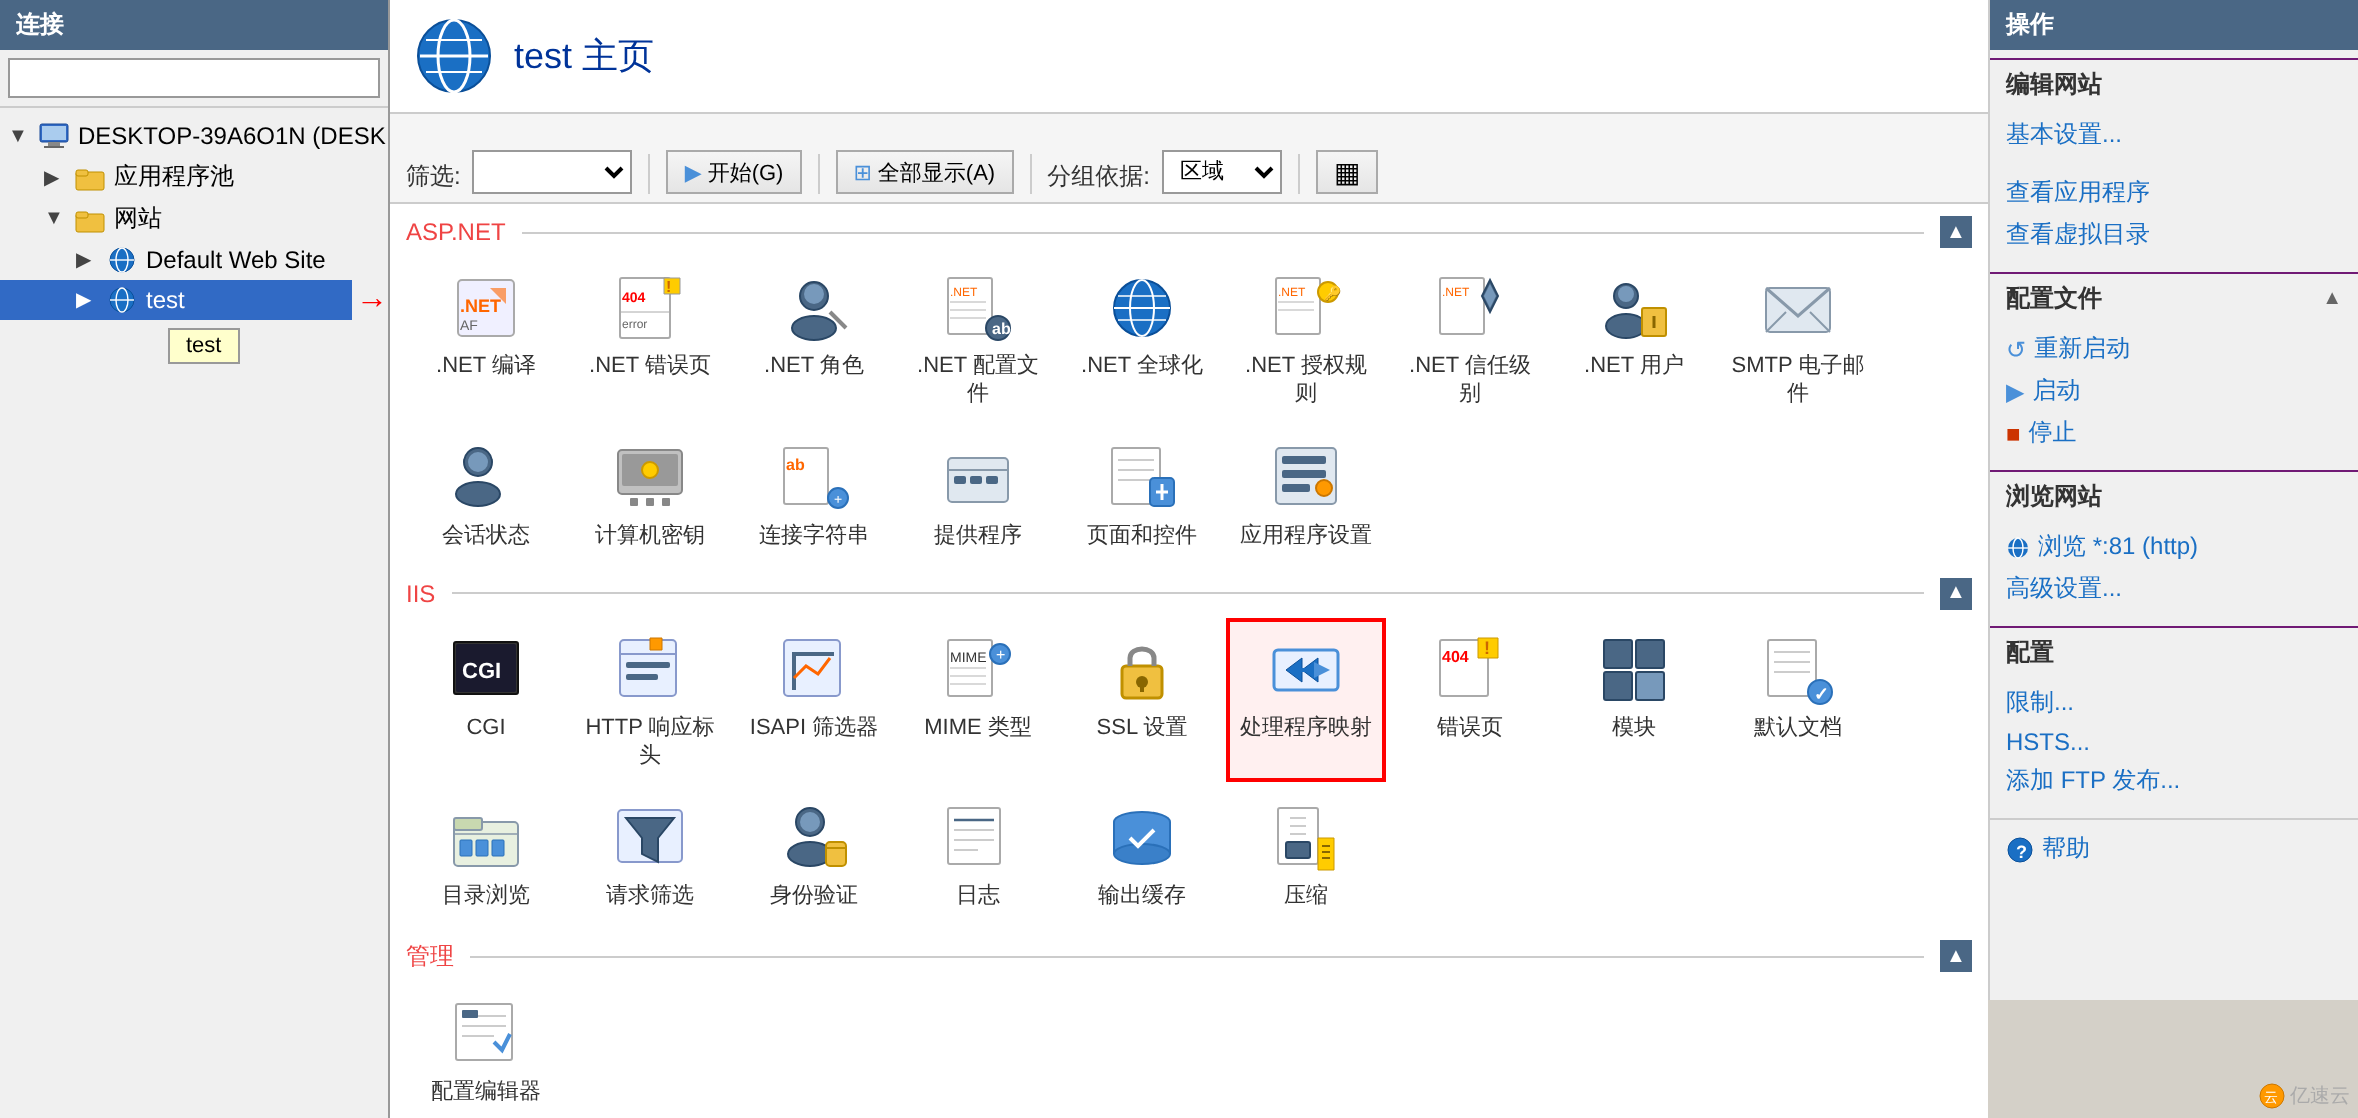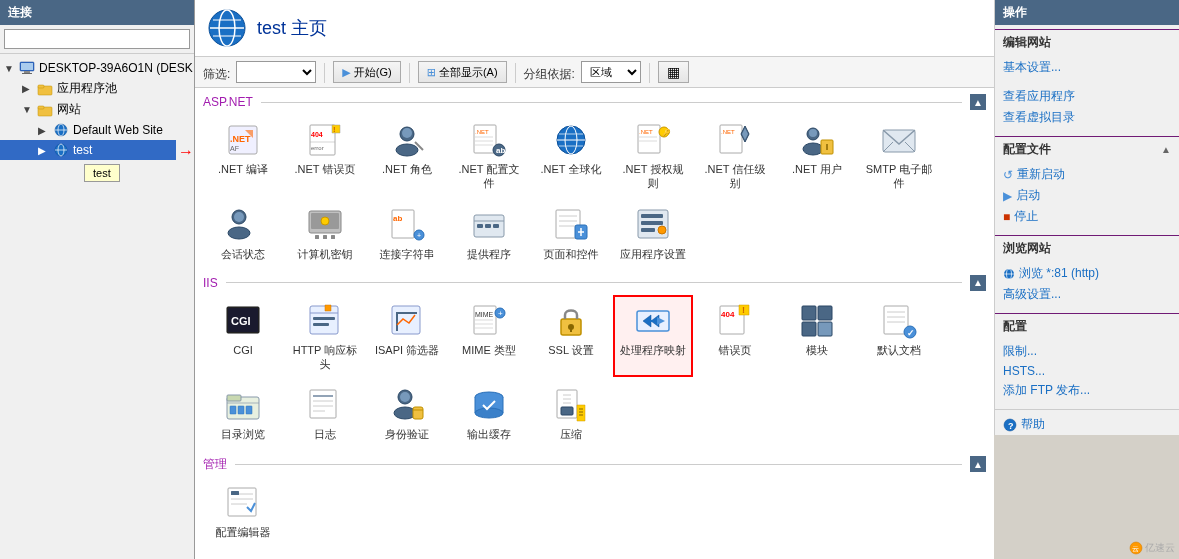--- a/index.html
+++ b/index.html
@@ -142,21 +142,21 @@
     }
 
     .section-header {
       display: flex;
       align-items: center;
       margin: 6px 0 4px 0;
       gap: 8px;
     }
     .section-title {
       font-size: 12px;
-      color: #a21caf;
+      color: #ef4444;
       white-space: nowrap;
     }
     .section-line {
       flex: 1;
       height: 1px;
       background: #ccc;
     }
     .section-collapse {
       width: 16px;
       height: 16px;
@@ -202,21 +202,21 @@
       color: #333;
       line-height: 1.3;
       word-break: break-all;
     }
 
     
     .right-panel {
       width: 185px;
       background: #f0f0f0;
       border-left: 1px solid #ccc;
-      height: 435px;
+      height: 500px;
       overflow-y: auto;
     }
     .right-section-header {
       background: #4a6785;
       color: white;
       padding: 4px 8px;
       font-size: 12px;
       font-weight: bold;
       display: flex;
       align-items: center;
@@ -359,21 +359,21 @@
       <span style="color:#4a90d9;">▶</span>
       <span>开始(G)</span>
     </button>
     <span style="width:1px;height:20px;background:#ccc;margin:0 2px;"></span>
     <button class="toolbar-btn">
       <span style="color:#4a90d9;">⊞</span>
       <span>全部显示(A)</span>
     </button>
     <span style="width:1px;height:20px;background:#ccc;margin:0 2px;"></span>
     <span class="group-label">分组依据:</span>
-    <select class="toolbar-select" style="width:60px;">
+    <select class="toolbar-select" style="width:60px;margin-top:14px;">
       <option>区域</option>
     </select>
     <span style="width:1px;height:20px;background:#ccc;margin:0 2px;"></span>
     <button class="toolbar-btn" style="font-size:14px;">▦</button>
   </div>
 
   <div class="icons-area">
 
     <div class="section-header">
       <span class="section-title">ASP.NET</span>
@@ -704,45 +704,54 @@
             <rect x="2" y="8" width="14" height="6" rx="1" fill="#c8d8b0" stroke="#8899aa" stroke-width="1"></rect>
             <line x1="2" y1="16" x2="34" y2="16" stroke="#8899aa" stroke-width="0.7"></line>
             <rect x="5" y="19" width="6" height="8" rx="0.5" fill="#4a90d9" stroke="#2a70b9" stroke-width="0.5"></rect>
             <rect x="13" y="19" width="6" height="8" rx="0.5" fill="#4a90d9" stroke="#2a70b9" stroke-width="0.5"></rect>
             <rect x="21" y="19" width="6" height="8" rx="0.5" fill="#4a90d9" stroke="#2a70b9" stroke-width="0.5"></rect>
           </svg>
         </div>
         <span class="icon-text">目录浏览</span>
       </div>
 
+      <div class="icon-item">
+        <div class="icon-img">
+          <svg width="36" height="36" viewBox="0 0 36 36">
+            <rect x="2" y="4" width="32" height="26" rx="2" fill="#e8f0ff" stroke="#8899cc" stroke-width="1"></rect>
+            <polygon points="6,8 30,8 22,18 22,30 14,26 14,18" fill="#4a6785" stroke="#2a4765" stroke-width="1"></polygon>
+          </svg>
+        </div>
+        <span class="icon-text">请求筛选</span>
+      </div>
+
+      <div class="icon-item">
+        <div class="icon-img">
+          <svg width="36" height="36" viewBox="0 0 36 36">
+            <circle cx="16" cy="10" r="7" fill="#4a6785" stroke="#2a4765" stroke-width="1"></circle>
+            <ellipse cx="16" cy="26" rx="11" ry="6" fill="#4a6785" stroke="#2a4765" stroke-width="1"></ellipse>
+            <circle cx="16" cy="10" r="5" fill="#7799bb"></circle>
+            <rect x="24" y="20" width="10" height="12" rx="2" fill="#f0c040" stroke="#c09000" stroke-width="1"></rect>
+            <line x1="24" y1="23" x2="34" y2="23" stroke="#c09000" stroke-width="1"></line>
+          </svg>
+        </div>
+        <span class="icon-text">身份验证</span>
+      </div>
 
       <div class="icon-item">
         <div class="icon-img">
           <svg width="36" height="36" viewBox="0 0 36 36">
             <rect x="3" y="3" width="26" height="28" rx="1" fill="white" stroke="#aaa" stroke-width="1"></rect>
             <line x1="6" y1="9" x2="26" y2="9" stroke="#4a6785" stroke-width="1.2"></line>
             <line x1="6" y1="14" x2="26" y2="14" stroke="#ccc" stroke-width="1"></line>
             <line x1="6" y1="19" x2="26" y2="19" stroke="#ccc" stroke-width="1"></line>
             <line x1="6" y1="24" x2="18" y2="24" stroke="#ccc" stroke-width="1"></line>
           </svg>
         </div>
         <span class="icon-text">日志</span>
-      </div>
-
-      <div class="icon-item">
-        <div class="icon-img">
-          <svg width="36" height="36" viewBox="0 0 36 36">
-            <circle cx="16" cy="10" r="7" fill="#4a6785" stroke="#2a4765" stroke-width="1"></circle>
-            <ellipse cx="16" cy="26" rx="11" ry="6" fill="#4a6785" stroke="#2a4765" stroke-width="1"></ellipse>
-            <circle cx="16" cy="10" r="5" fill="#7799bb"></circle>
-            <rect x="24" y="20" width="10" height="12" rx="2" fill="#f0c040" stroke="#c09000" stroke-width="1"></rect>
-            <line x1="24" y1="23" x2="34" y2="23" stroke="#c09000" stroke-width="1"></line>
-          </svg>
-        </div>
-        <span class="icon-text">身份验证</span>
       </div>
 
       <div class="icon-item">
         <div class="icon-img">
           <svg width="36" height="36" viewBox="0 0 36 36">
             <ellipse cx="18" cy="10" rx="14" ry="5" fill="#4a90d9" stroke="#2a70b9" stroke-width="1"></ellipse>
             <rect x="4" y="10" width="28" height="16" fill="#4a90d9" stroke="#2a70b9" stroke-width="0"></rect>
             <line x1="4" y1="10" x2="4" y2="26" stroke="#2a70b9" stroke-width="1"></line>
             <line x1="32" y1="10" x2="32" y2="26" stroke="#2a70b9" stroke-width="1"></line>
             <ellipse cx="18" cy="26" rx="14" ry="5" fill="#3a80c9" stroke="#2a70b9" stroke-width="1"></ellipse>

